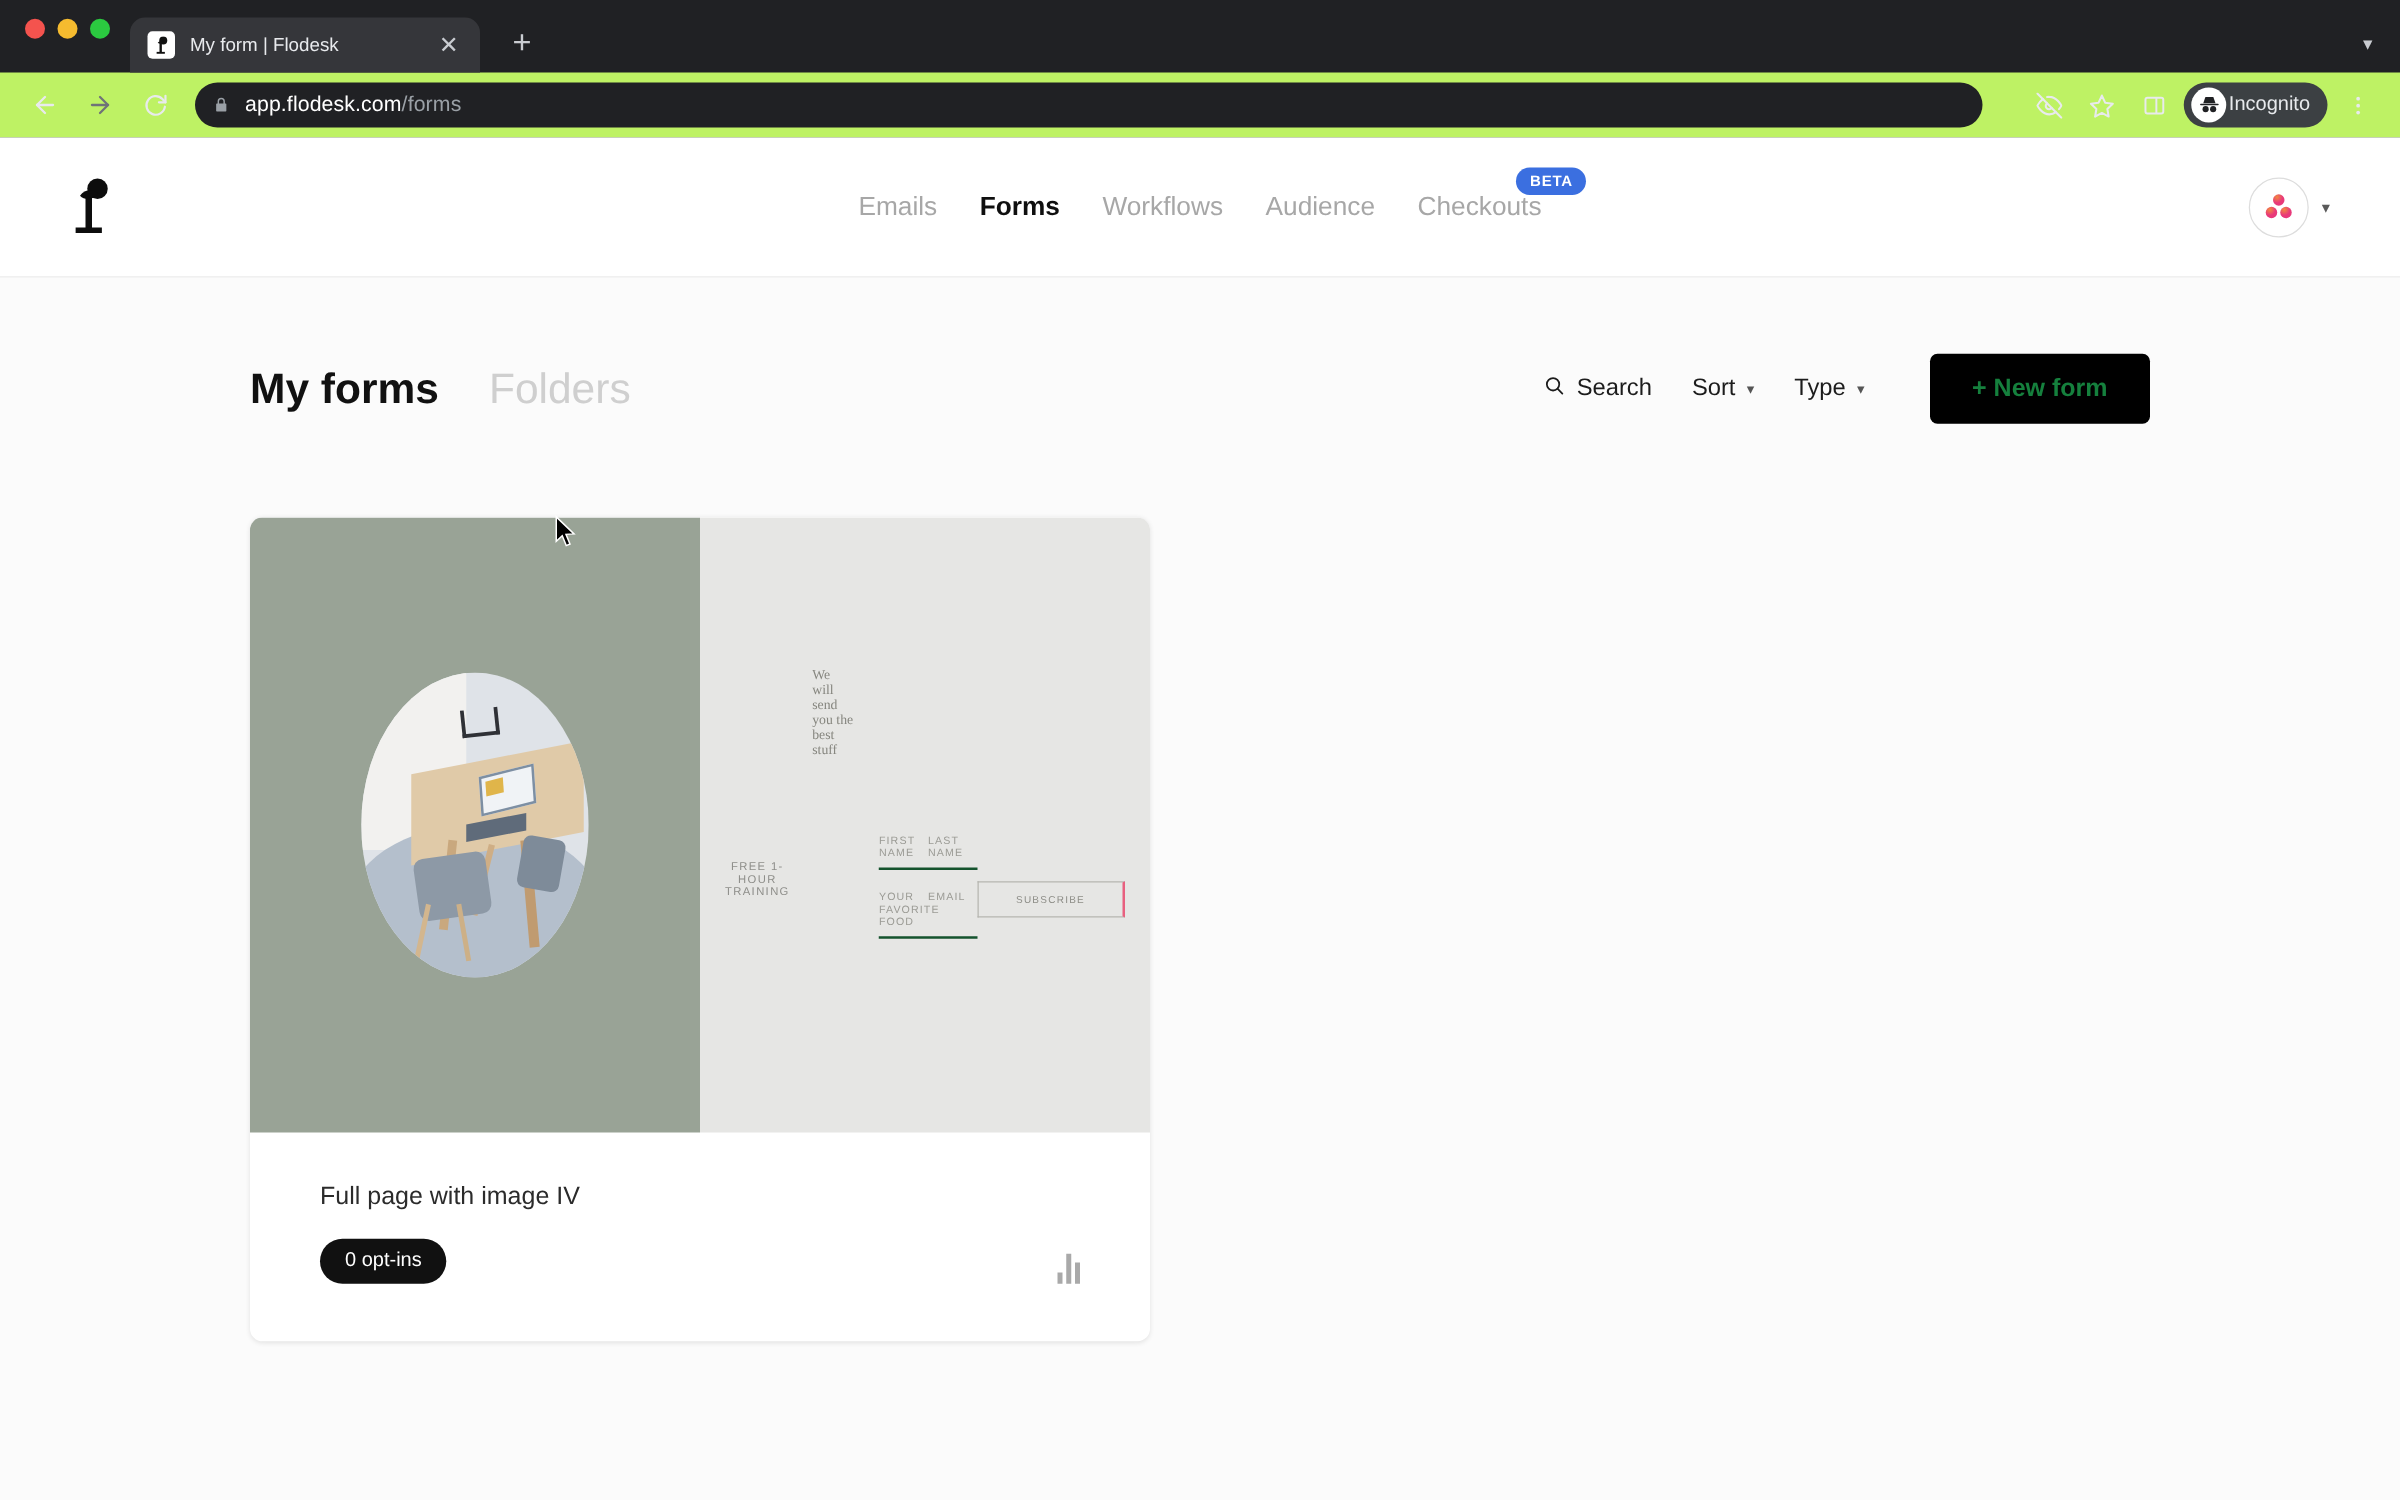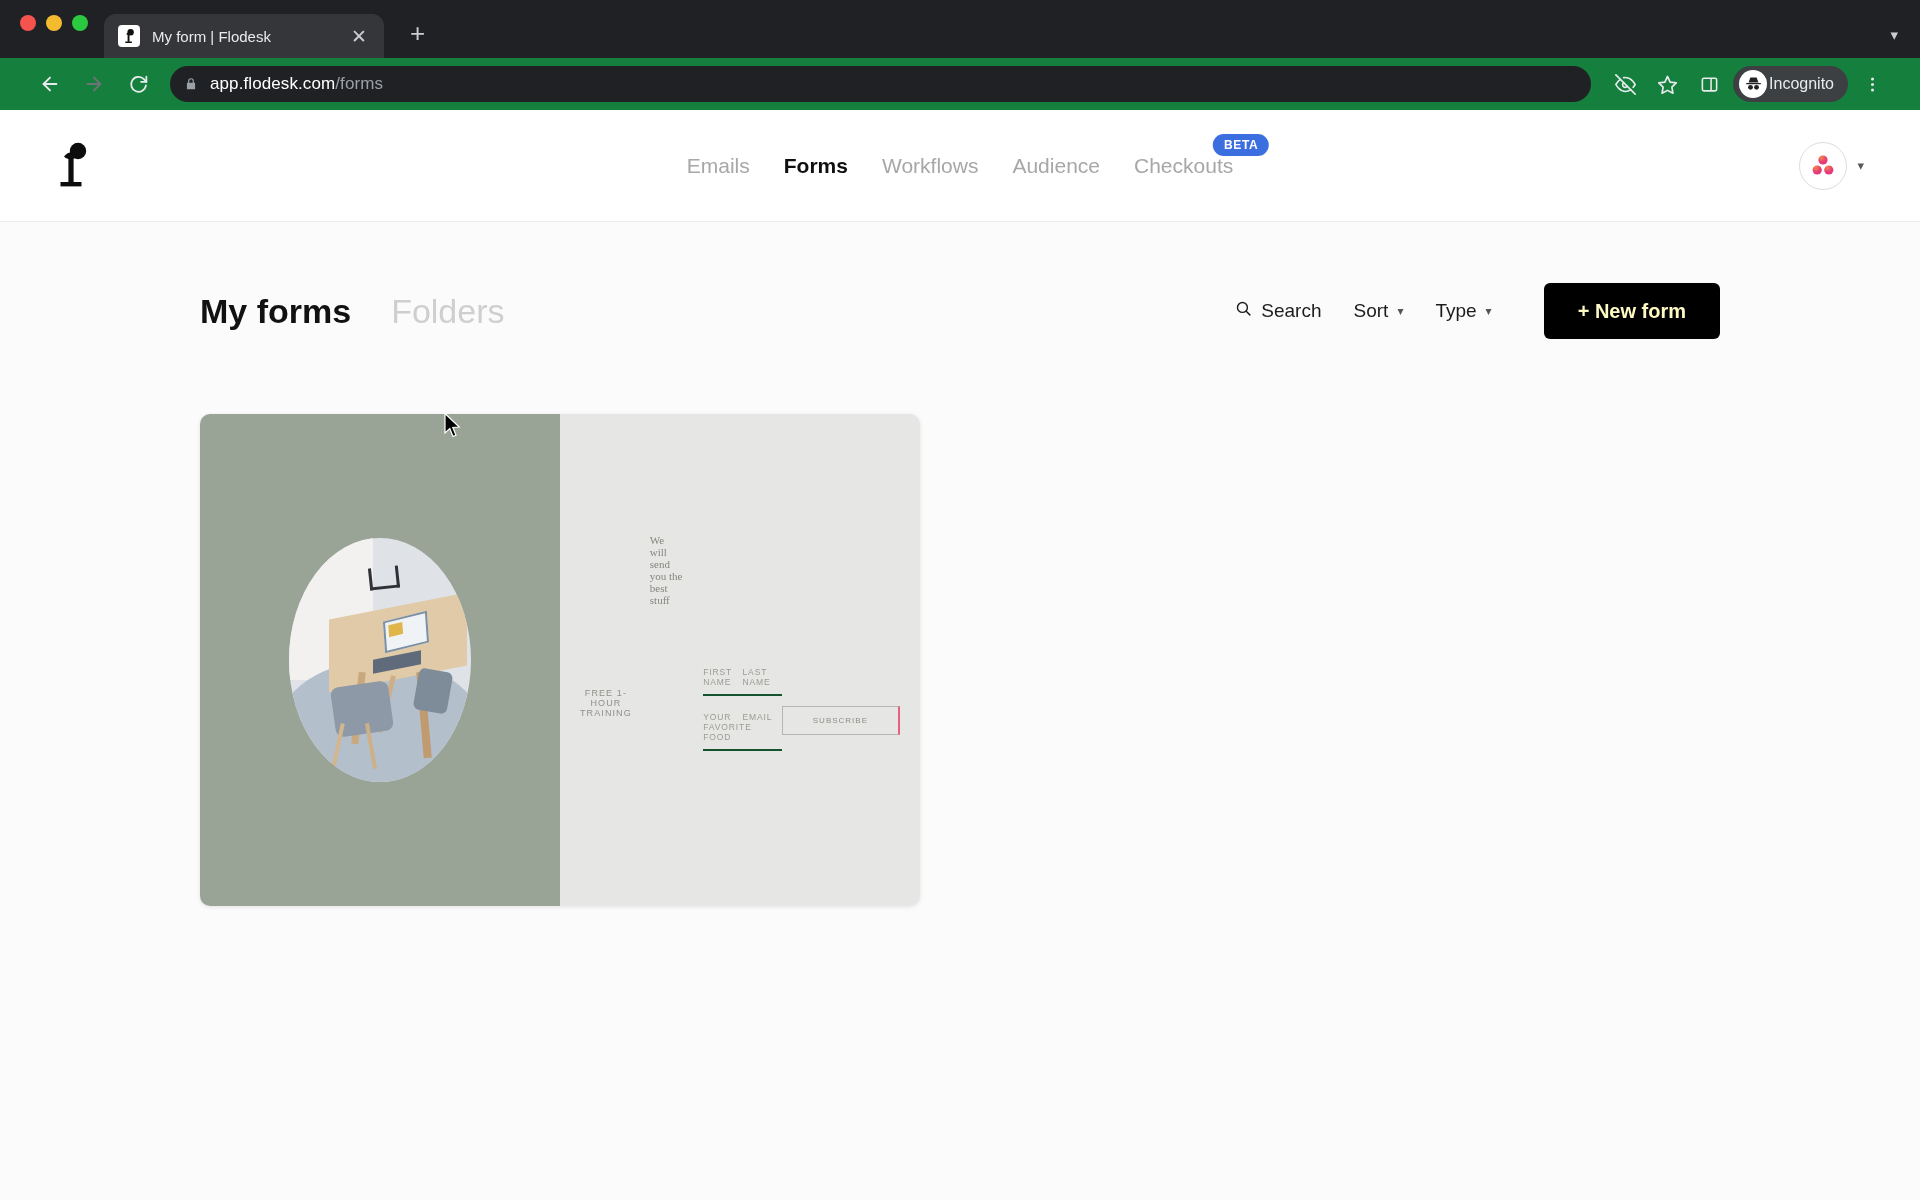--- a/index.html
+++ b/index.html
@@ -34,22 +34,22 @@
   }
   .tab-favicon svg { display: block; }
   .tab-title {
     color: #e8eaed; font-size: 15px; white-space: nowrap; overflow: hidden;
     text-overflow: ellipsis; flex: 1;
   }
   .tab-close { color: #c9ccd1; font-size: 19px; line-height: 1; flex: none; width: 22px; text-align: center; }
   .newtab { color: #c9ccd1; font-size: 26px; line-height: 1; margin: 0 0 12px 26px; font-weight: 300; }
 
   .toolbar {
-    height: 52px; background: #15803d; display: flex; align-items: center;
-    padding: 0 30px; gap: 4px;
+    height: 52px; background: #bef264; display: flex; align-items: center;
+    padding: 0 16px; gap: 4px;
   }
   .navbtn {
     width: 40px; height: 40px; border-radius: 50%;
     display: flex; align-items: center; justify-content: center;
     color: #e8eaed; flex: none;
   }
   .navbtn.dim { color: #6f7378; }
   .omnibox {
     flex: 1; height: 36px; background: #202124; border-radius: 18px;
     display: flex; align-items: center; padding: 0 14px; gap: 12px;
@@ -101,21 +101,21 @@
   .pagehead {
     display: flex; align-items: center; height: 130px; padding-top: 48px; gap: 33px;
   }
   .titles { display: flex; align-items: baseline; gap: 40px; }
   .h-title { font-size: 34px; font-weight: bold; color: #111; }
   .h-title.muted { color: #cfcfcf; font-weight: normal; }
   .tools { margin-left: auto; display: flex; align-items: center; gap: 32px; }
   .tool { display: flex; align-items: center; gap: 9px; font-size: 19px; color: #1c1c1c; white-space: nowrap; }
   .tool .chev { font-size: 12px; color: #555; }
   .newform {
-    background: #000; color: #fef9c3; font-size: 20px; font-weight: bold;
+    background: #000; color: #15803d; font-size: 20px; font-weight: bold;
     padding: 0 34px; height: 56px; border-radius: 6px;
     display: flex; align-items: center; justify-content: center; border: none;
     margin-left: 20px;
   }
 
   
   .cardwrap { padding-top: 62px; }
   .card {
     width: 720px; background: #fff; border-radius: 10px;
     box-shadow: 0 1px 4px rgba(0,0,0,.10); overflow: hidden;
@@ -387,20 +387,31 @@
                   <span class="pv-lbl">YOUR FAVORITE FOOD</span>
                   <span class="pv-lbl">EMAIL</span>
                 </div>
               </div>
               <div class="pv-btnwrap">
                 <span class="pv-btn">SUBSCRIBE</span>
               </div>
             </div>
           </div>
 
+          <div class="cardfoot">
+            <span class="card-title">Full page with image IV</span>
+            <div class="footrow">
+              <span class="pill">0 opt-ins</span>
+              <span class="barchart">
+                <span style="height:9px"></span>
+                  <span style="height:24px"></span>
+                  <span style="height:17px"></span>
+              </span>
+            </div>
+          </div>
 
         </div>
       </div>
     </div>
 
     <span class="cursor">
       <svg width="20" height="27" viewBox="0 0 20 27">
         <path d="M2 1.5 L2 21 L6.8 16.6 L10 24.5 L13 23.2 L9.8 15.5 L16.2 15.1 Z" fill="#000" stroke="#fff" stroke-width="1.2"></path>
       </svg>
     </span>

